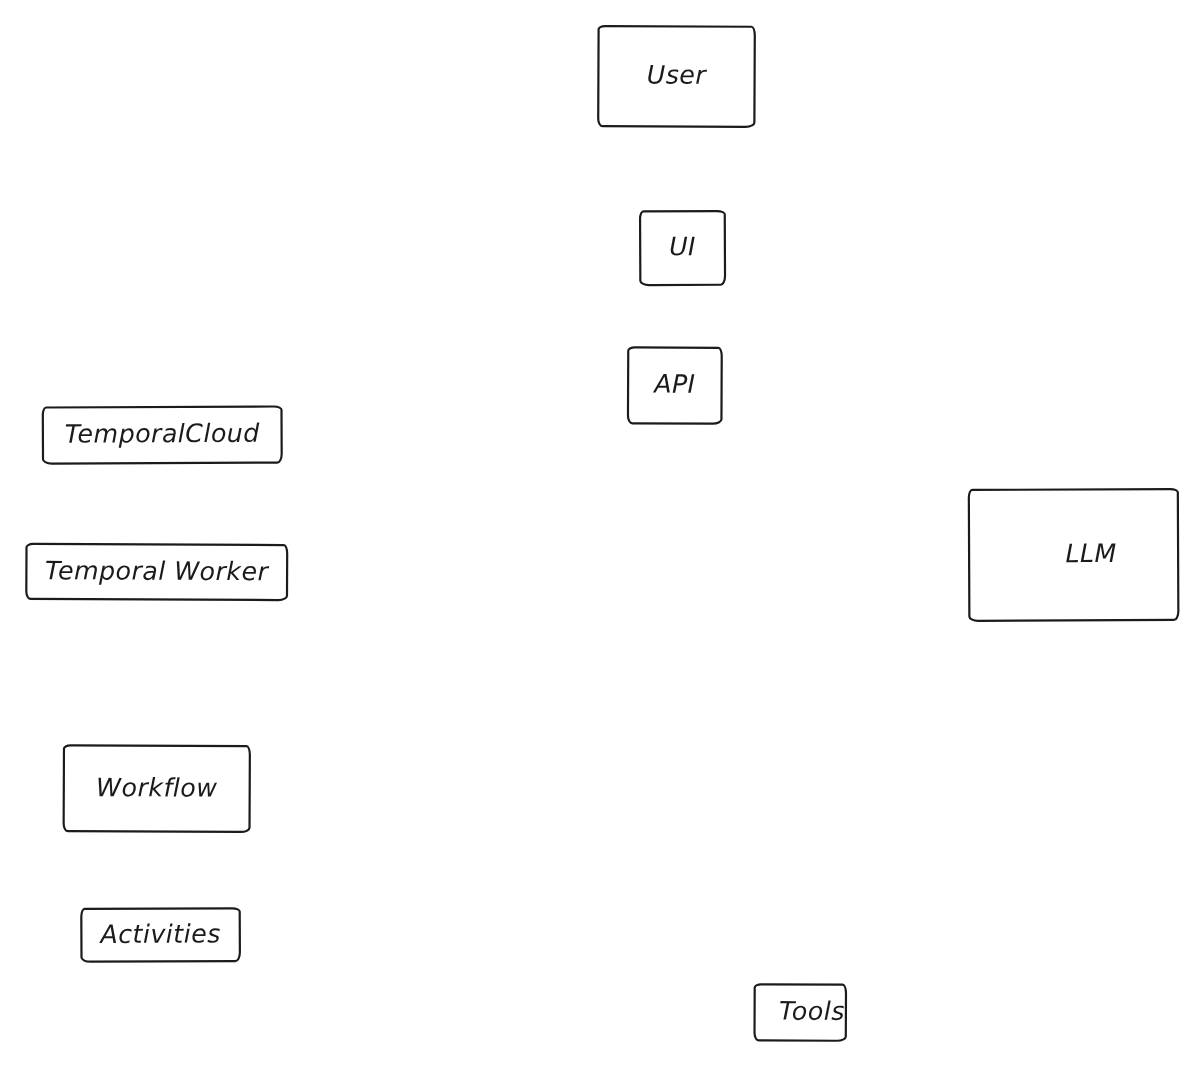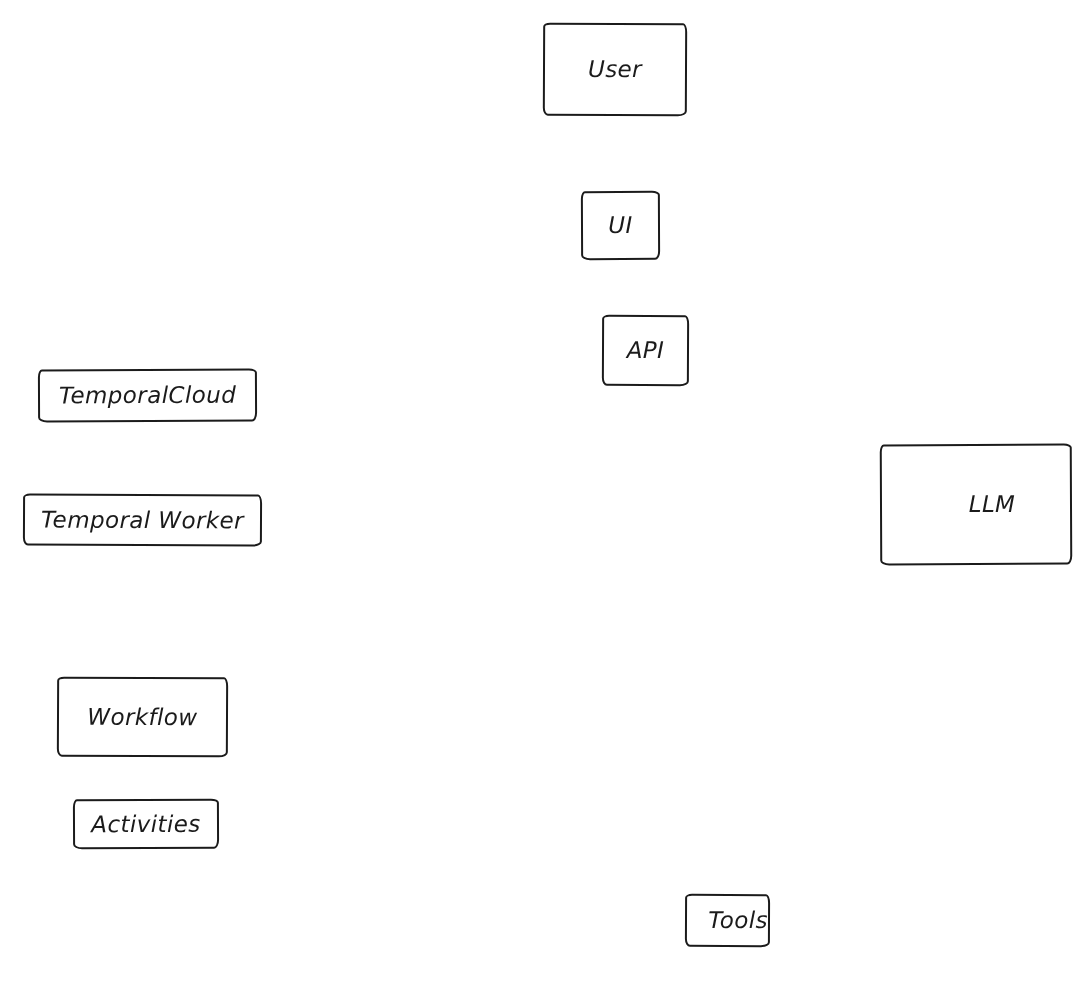--- a/index.html
+++ b/index.html
@@ -45,41 +45,41 @@
 <div class="canvas">
 
   <div class="node" style="left: 543px; top: 23px; width: 144px; height: 93px; border-color: rgb(27, 27, 27);">
     <span class="label">User</span>
   </div>
 
   <div class="node" style="left: 581px; top: 191px; width: 79px; height: 69px; border-color: rgb(27, 27, 27);">
     <span class="label">UI</span>
   </div>
 
-  <div class="node" style="left: 570px; top: 315px; width: 87px; height: 71px; border-color: rgb(27, 27, 27); margin-left: 32px;">
+  <div class="node" style="left: 570px; top: 315px; width: 87px; height: 71px; border-color: rgb(27, 27, 27);">
     <span class="label">API</span>
   </div>
 
   <div class="node" style="left: 38px; top: 352px; width: 219px; height: 53px; border-color: rgb(27, 27, 27); margin-top: 17px;">
     <span class="label">TemporalCloud</span>
   </div>
 
   <div class="node" style="left: 23px; top: 494px; width: 239px; height: 52px; border-color: rgb(27, 27, 27);">
     <span class="label">Temporal Worker</span>
   </div>
 
   <div class="node" style="left: 880px; top: 444px; width: 192px; height: 121px; border-color: rgb(27, 27, 27); padding-left: 32px;">
     <span class="label">LLM</span>
   </div>
 
   <div class="node" style="left: 57px; top: 677px; width: 171px; height: 80px; border-color: rgb(27, 27, 27);">
     <span class="label">Workflow</span>
   </div>
 
-  <div class="node" style="left: 73px; top: 799px; width: 146px; height: 50px; border-color: rgb(27, 27, 27);">
+  <div class="node" style="left: 73px; top: 825px; width: 146px; height: 50px; border-color: rgb(27, 27, 27);">
     <span class="label">Activities</span>
   </div>
 
 
   <div class="node" style="left: 685px; top: 894px; width: 85px; height: 53px; border-color: rgb(27, 27, 27); justify-content: flex-end;">
     <span class="label">Tools</span>
   </div>
 
 </div>
 

